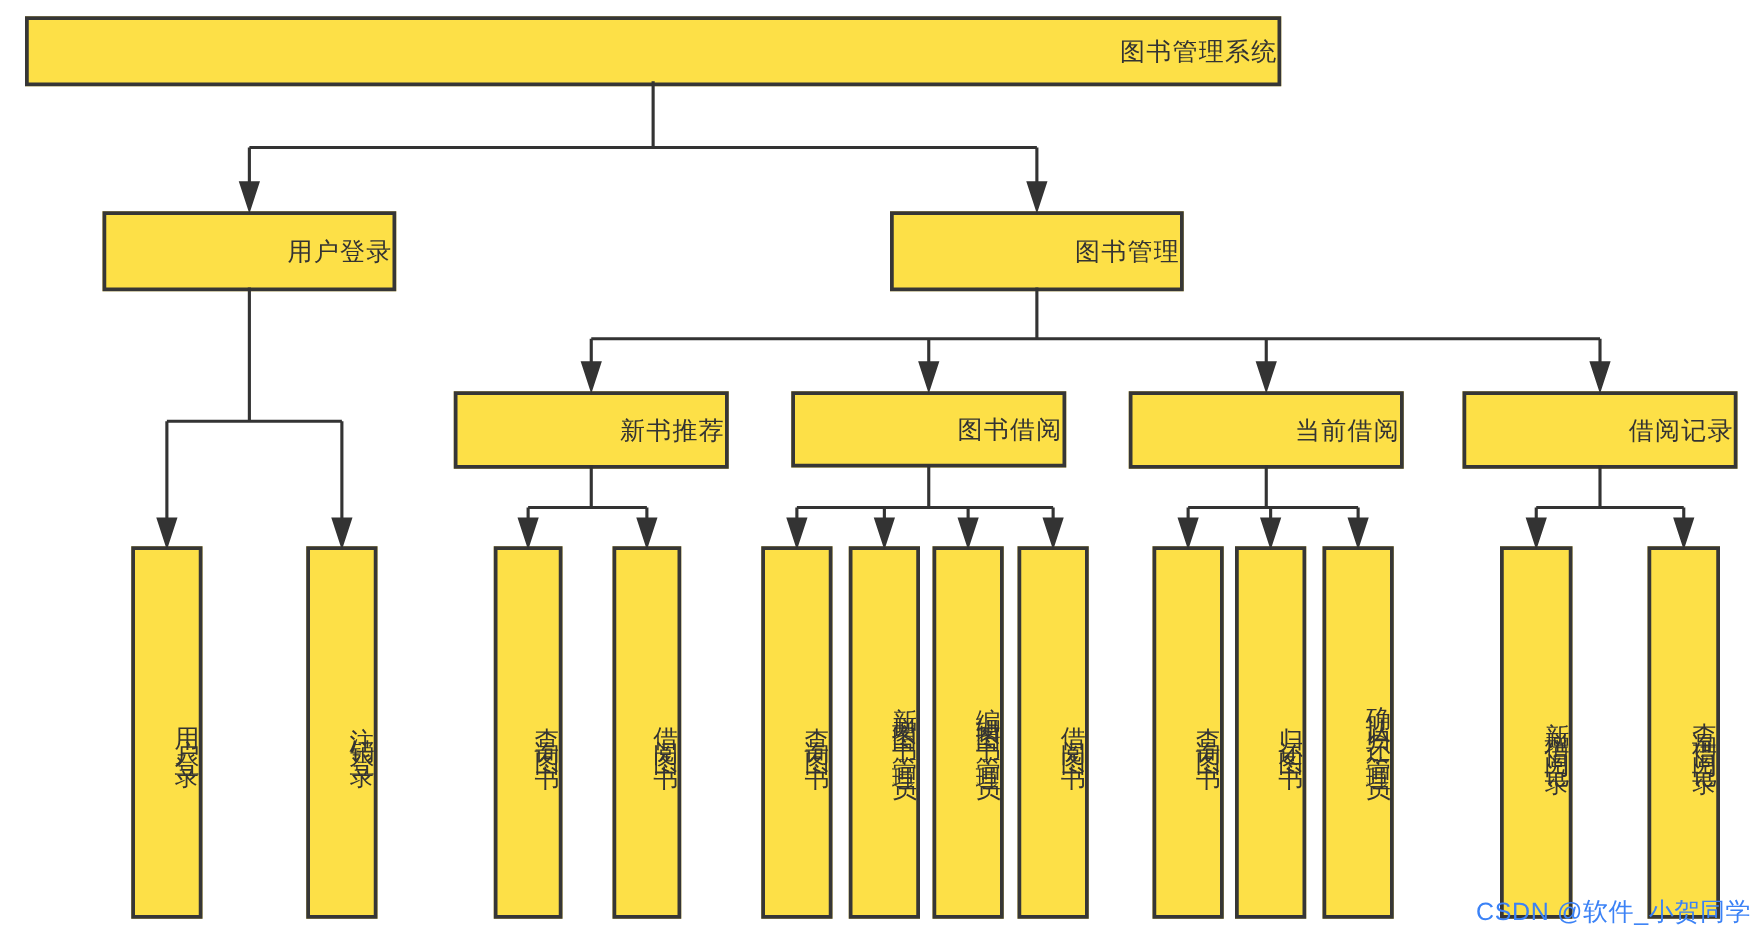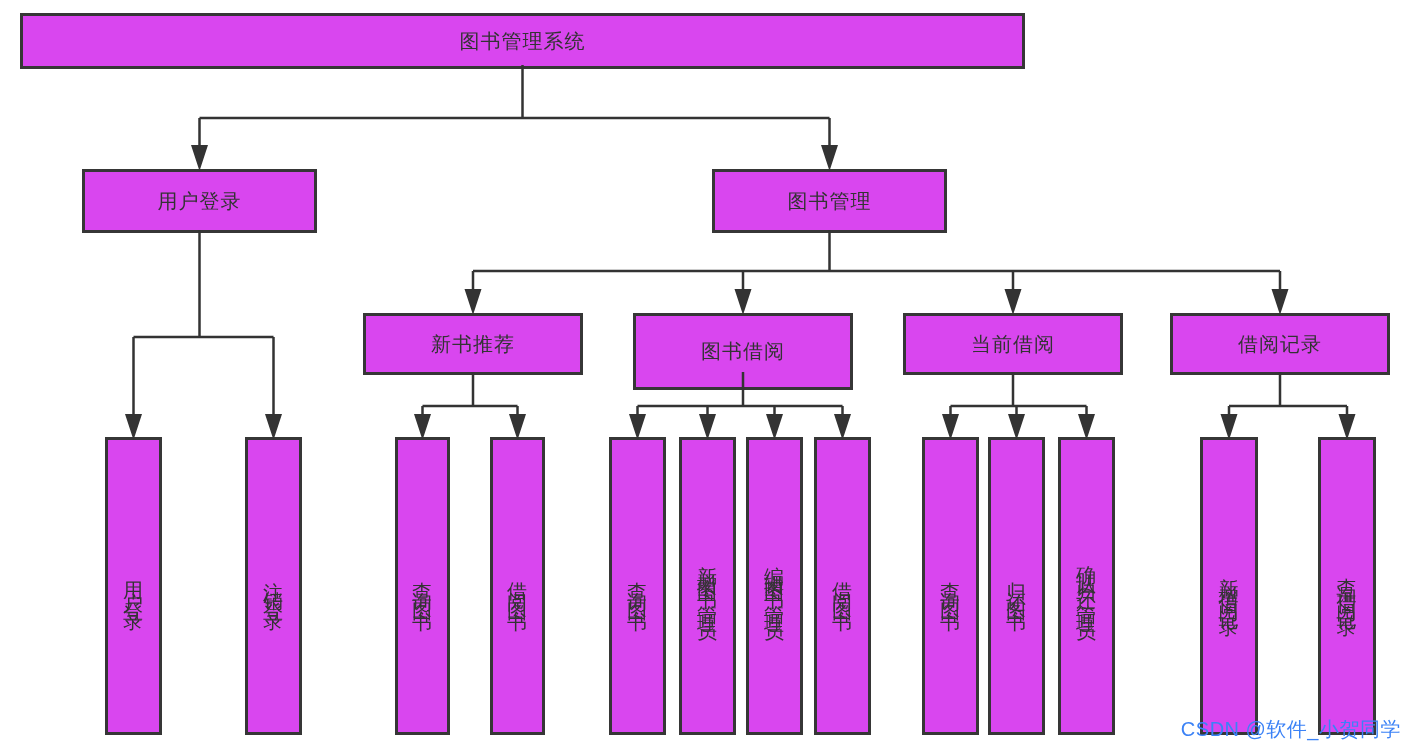--- a/index.html
+++ b/index.html
@@ -1,35 +1,35 @@
 <!DOCTYPE html>
 <html><head>
 <meta charset="utf-8">
 <style>
   html,body{margin:0;padding:0;background:#ffffff;}
   .canvas{
     position:relative;width:1405px;height:747px;background:#ffffff;
     font-family:"Liberation Sans","DejaVu Sans",sans-serif;color:#333333;overflow:hidden;
   }
   .box{
-    position:absolute;background:#d946ef;border:3px solid #363636;box-sizing:border-box;
-    display:flex;align-items:center;justify-content:center;
+    position:absolute;background:#fde047;border:3px solid #363636;box-sizing:border-box;
+    display:flex;align-items:center;justify-content:flex-end;
   }
   .hlabel{font-size:20px;letter-spacing:1px;color:#333333;white-space:nowrap;}
   .vlabel{
     writing-mode:vertical-rl;text-orientation:mixed;
     font-size:20px;letter-spacing:10px;color:#333333;line-height:1;
   }
   .vlabel.long{letter-spacing:8px;}
   
   .n-root{left:20px;top:13px;width:1005px;height:56px;}
   .n-login{left:82px;top:169px;width:235px;height:64px;}
   .n-mgmt{left:712px;top:169px;width:235px;height:64px;}
   .n-l3a{left:363px;top:313px;width:220px;height:62px;}
-  .n-l3b{left:633px;top:313px;width:220px;height:77px;}
+  .n-l3b{left:633px;top:313px;width:220px;height:61px;}
   .n-l3c{left:903px;top:313px;width:220px;height:62px;}
   .n-l3d{left:1170px;top:313px;width:220px;height:62px;}
   .leaf{top:437px;height:298px;}
   .v1{left:105px;width:57px;}
   .v2{left:245px;width:57px;}
   .v3{left:395px;width:55px;}
   .v4{left:490px;width:55px;}
   .v5{left:609px;width:57px;}
   .v6{left:679px;width:57px;}
   .v7{left:746px;width:57px;}

